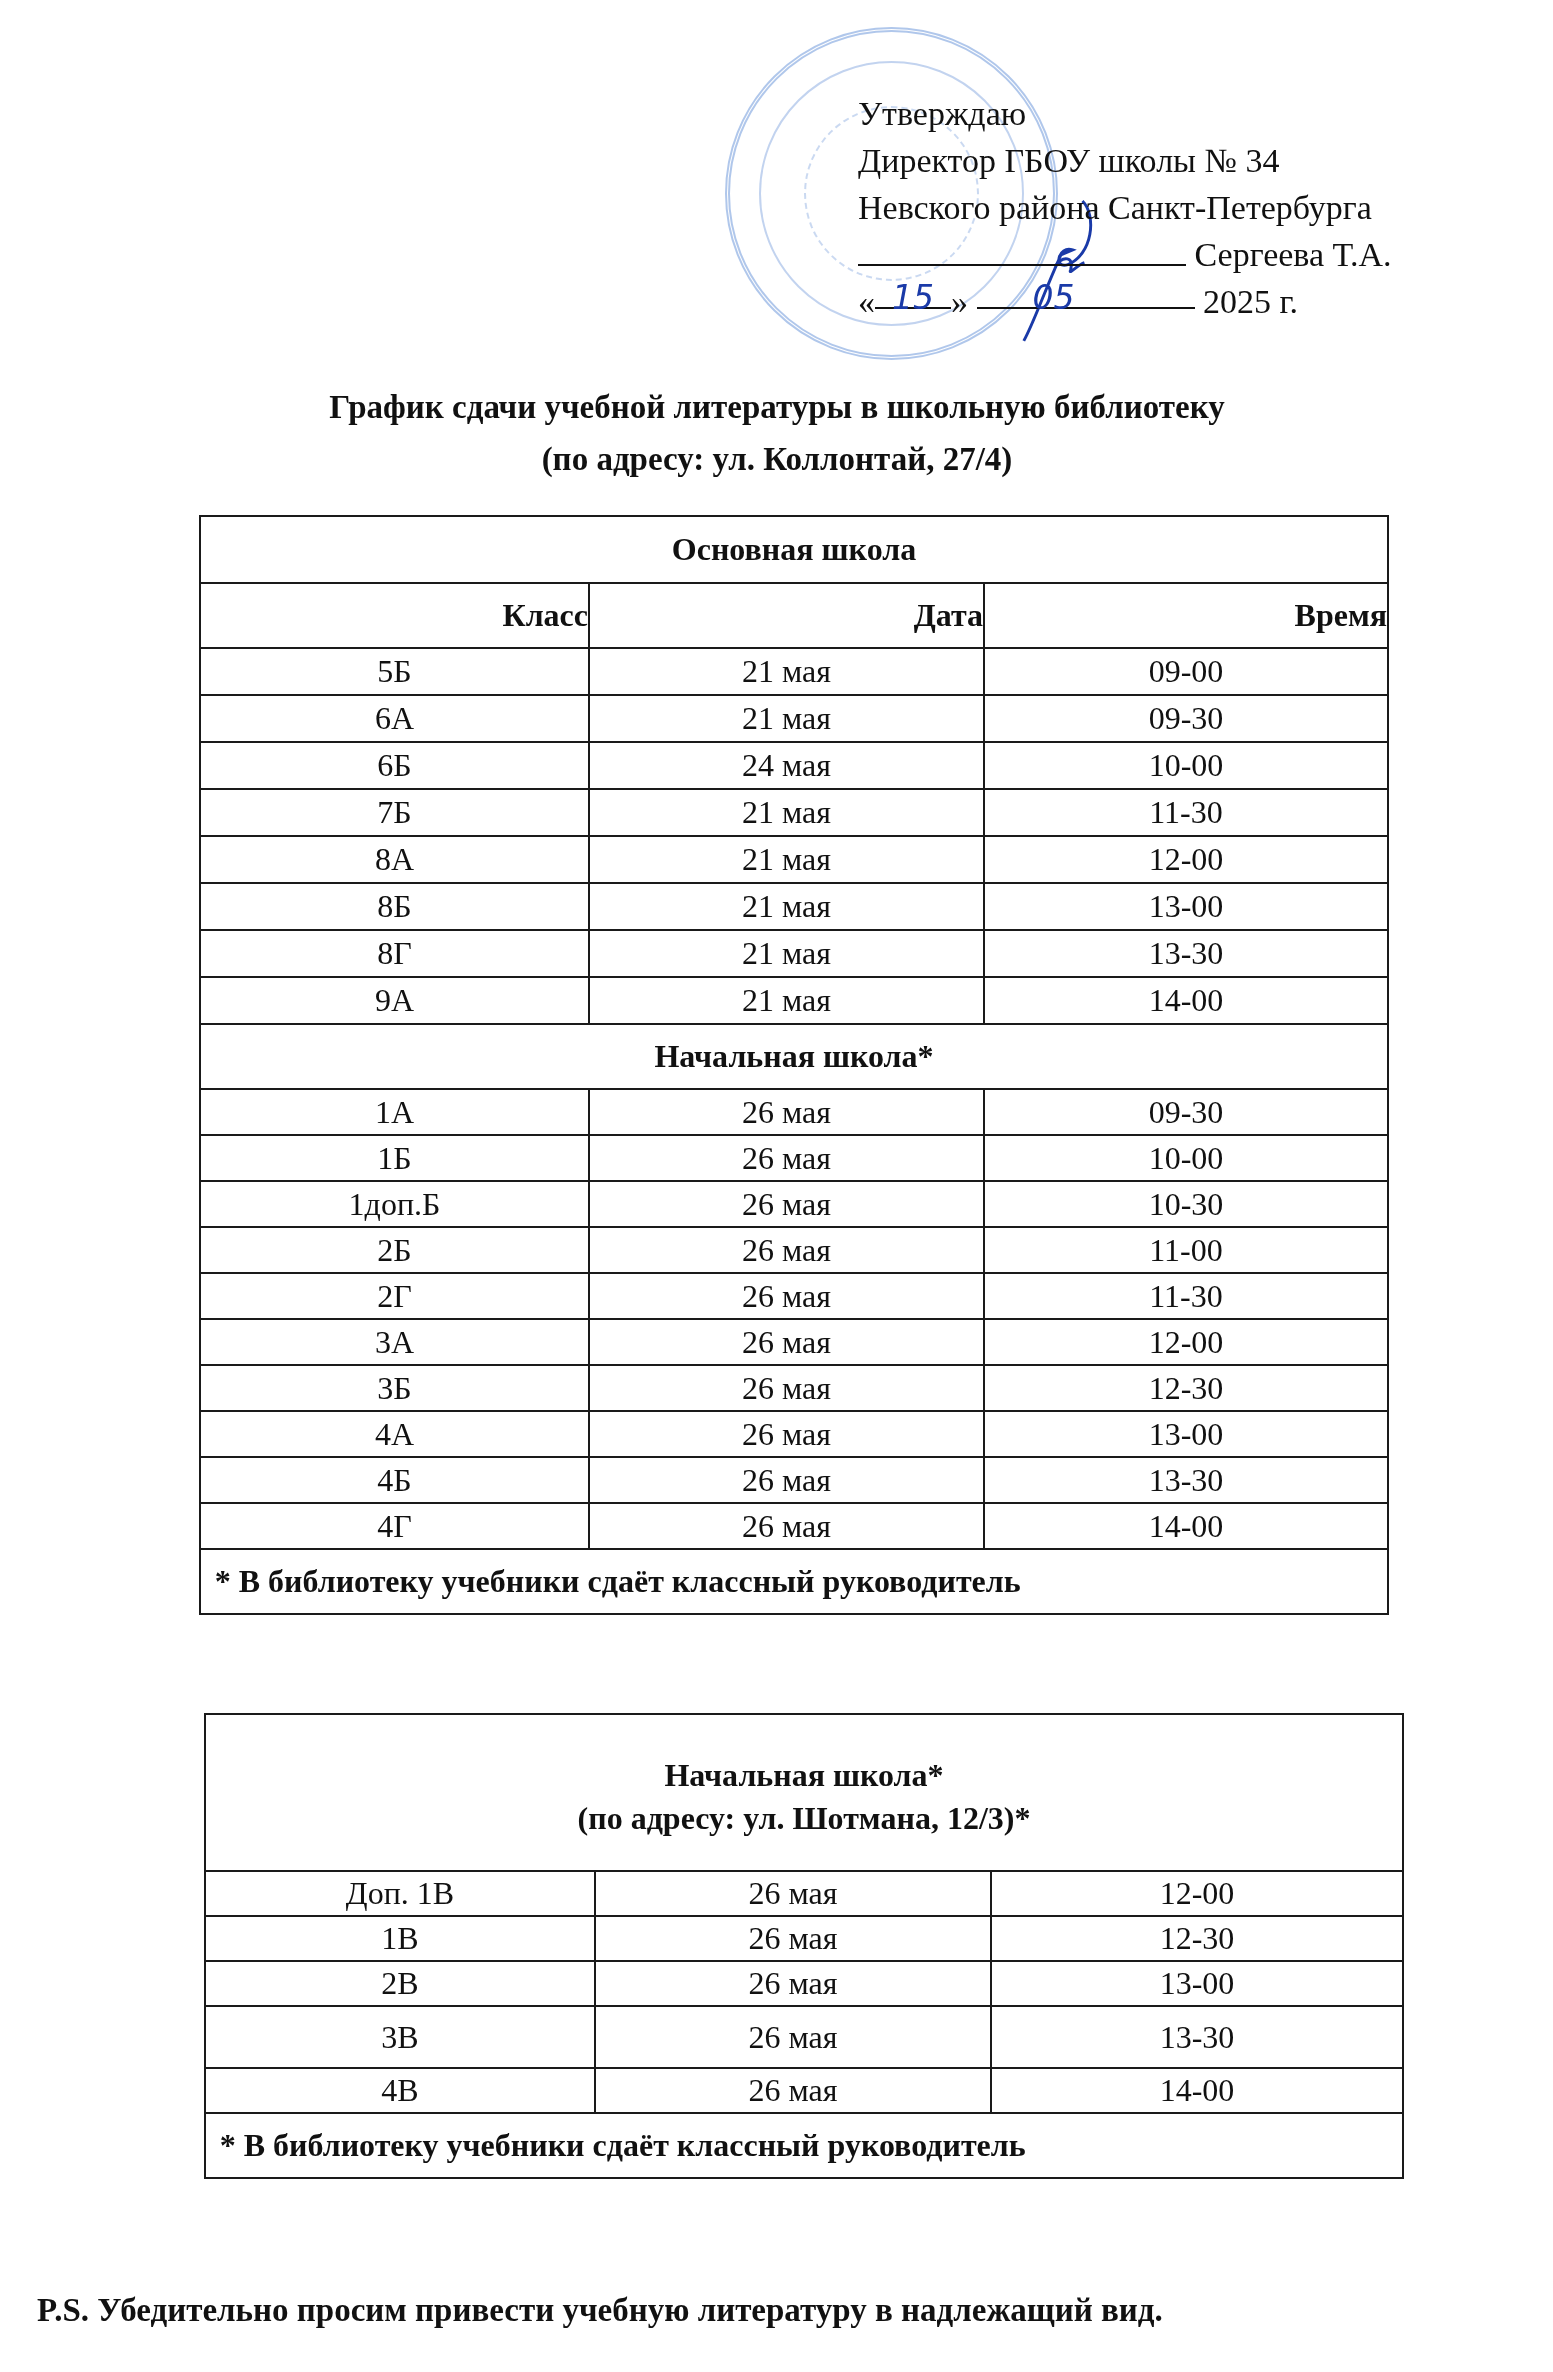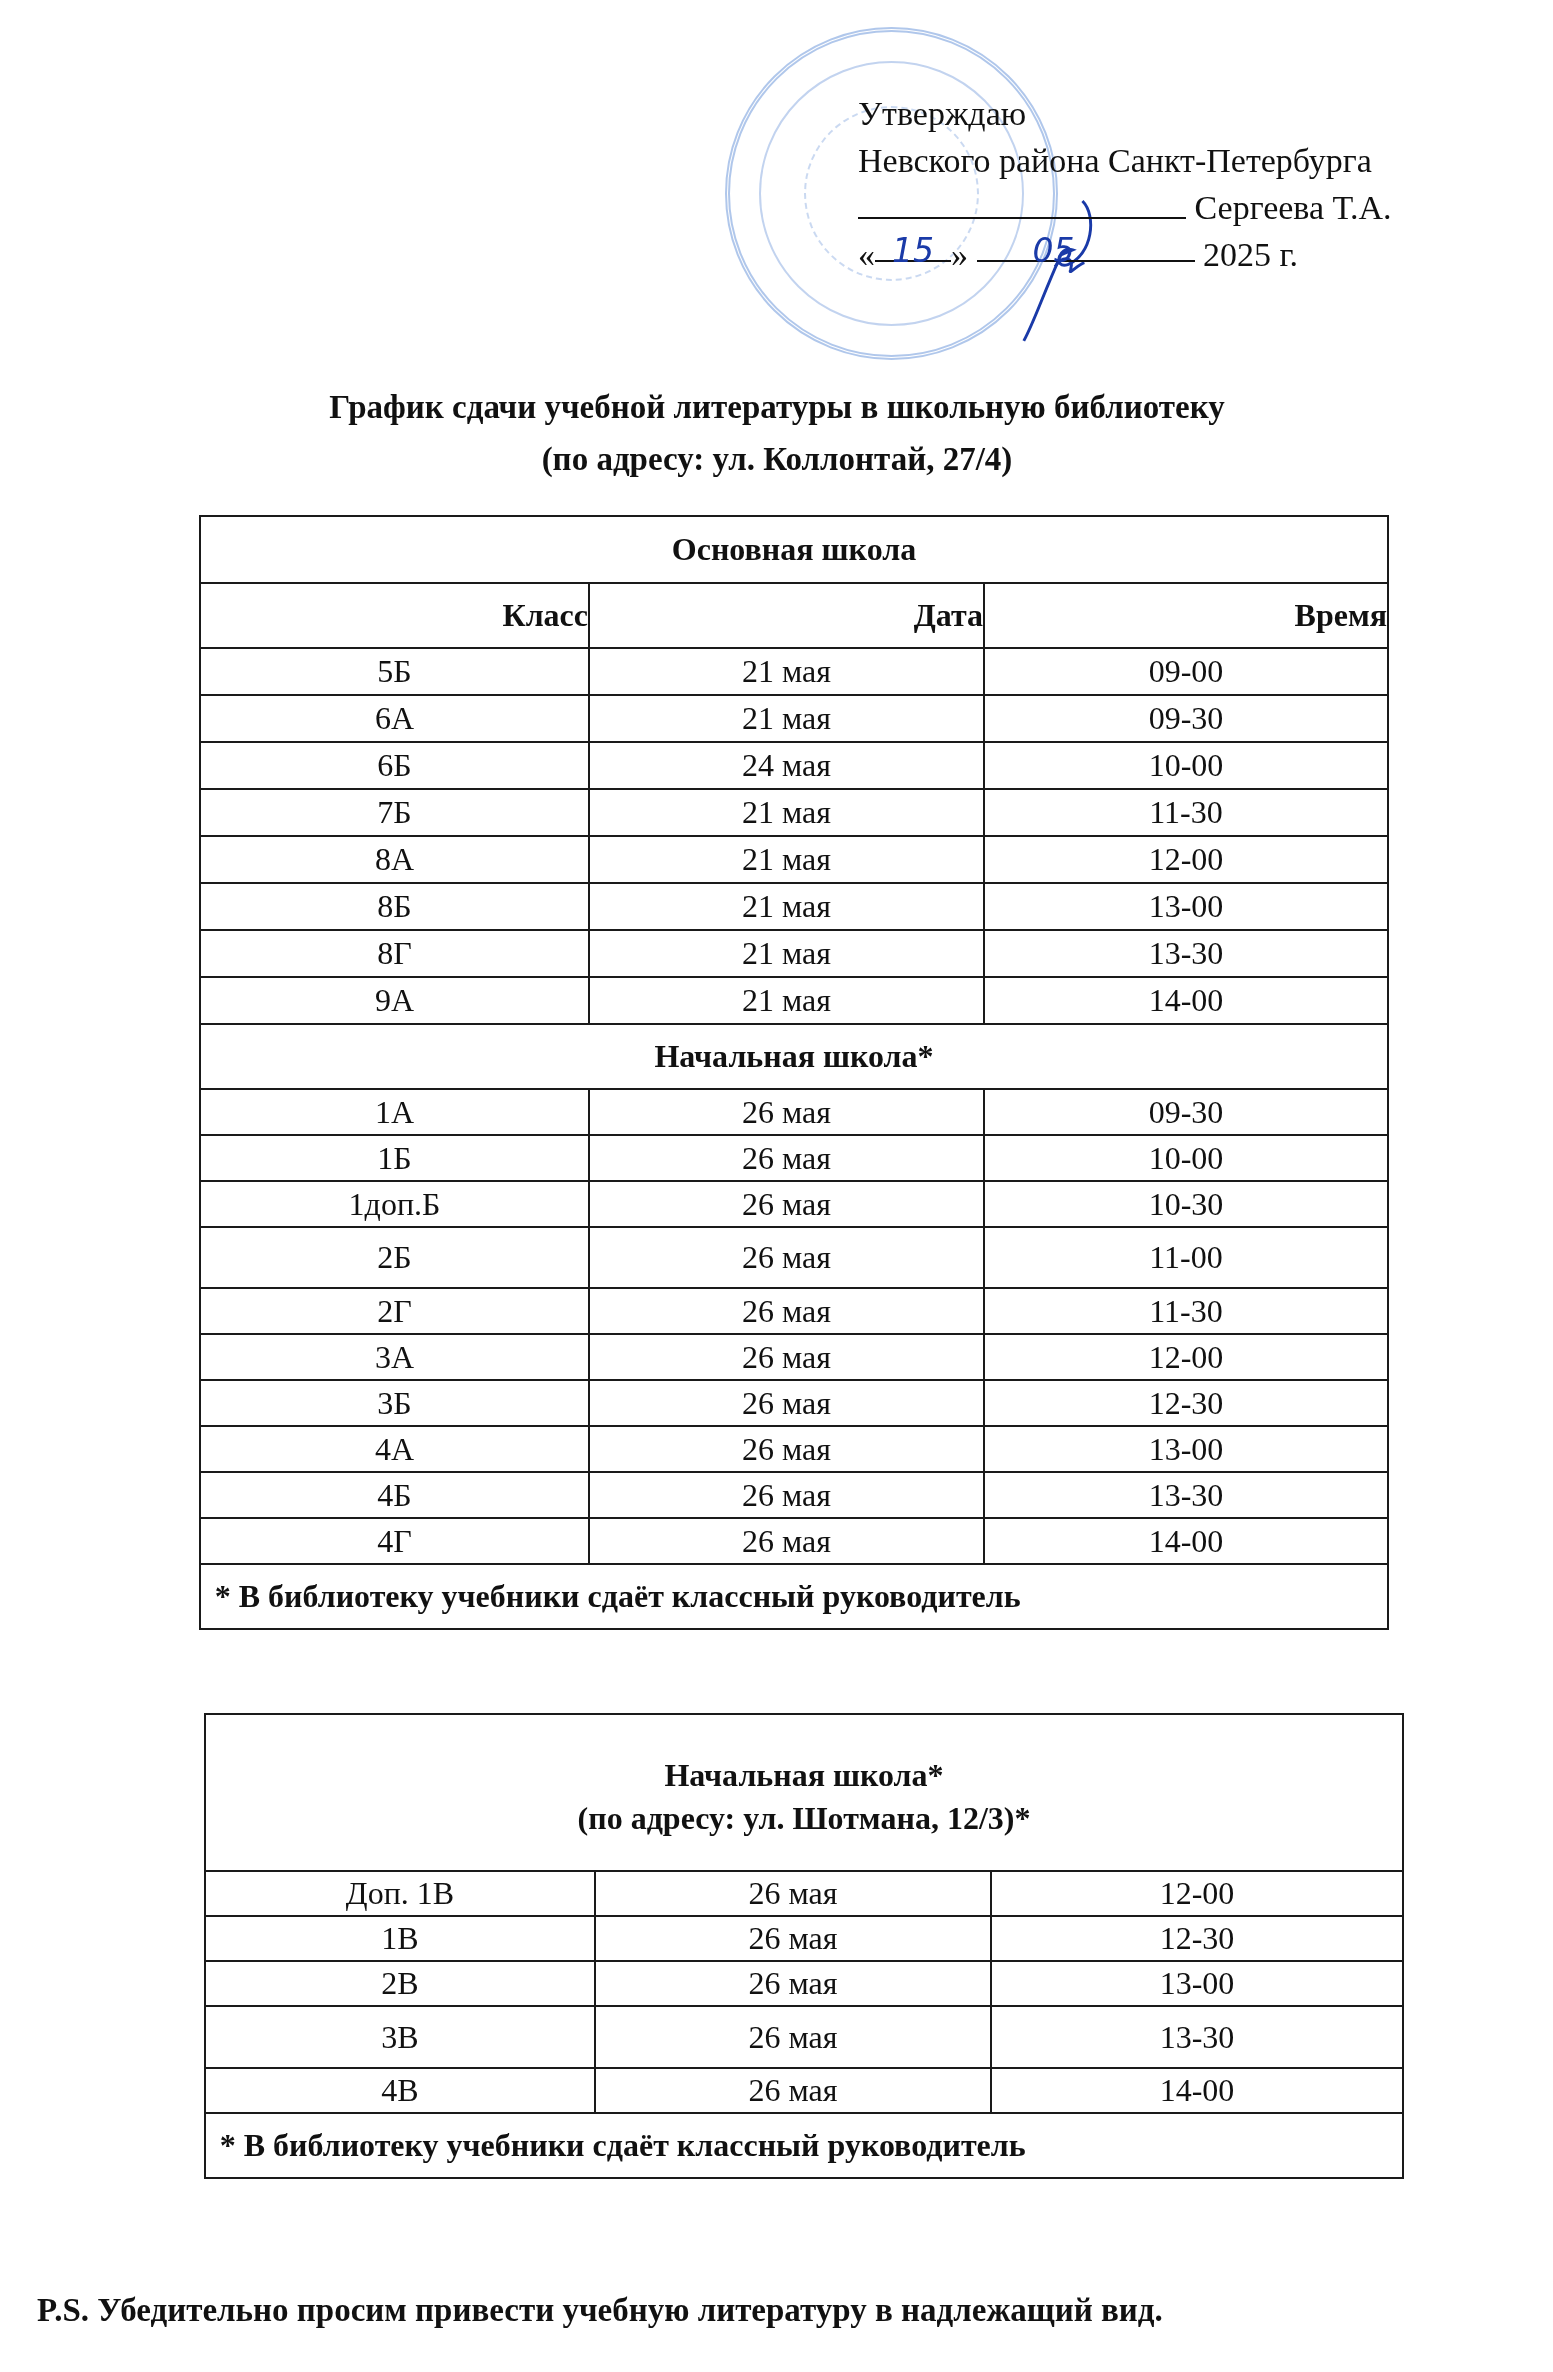--- a/index.html
+++ b/index.html
@@ -47,20 +47,21 @@
 
 <div class="stamp"></div>
 
 <svg class="signature" viewBox="0 0 90 150">
   <path d="M70 5 C 85 20, 80 60, 55 70 C 40 75, 45 50, 60 55 L 48 60 C 30 100, 20 130, 10 148" fill="none" stroke="#1a3aa8" stroke-width="3"></path>
   <path d="M42 72 C 50 60, 62 62, 58 75 C 55 82, 65 70, 72 68" fill="none" stroke="#1a3aa8" stroke-width="3"></path>
 </svg>
 
 <div class="approval">
   <div>Утверждаю</div>
+  <div>Директор ГБОУ школы № 34</div>
   <div>Невского района Санкт-Петербурга</div>
   <div>
     <span class="sig-line" style="width:328px"></span>
     <span>Сергеева Т.А.</span>
   </div>
   <div>
     <span>«</span><span class="sig-line" style="width:76px;text-align:center"><span class="handwrite">15</span></span><span>»</span>
     <span class="sig-line" style="width:218px"><span class="handwrite" style="margin-left:56px">05</span></span>
     <span>2025 г.</span>
   </div>
@@ -135,21 +136,21 @@
   <tr style="height:46px">
         <td>1Б</td>
         <td>26 мая</td>
         <td>10-00</td>
       </tr>
   <tr style="height:46px">
         <td>1доп.Б</td>
         <td>26 мая</td>
         <td>10-30</td>
       </tr>
-  <tr style="height:61px">
+  <tr style="height:46px">
         <td>2Б</td>
         <td>26 мая</td>
         <td>11-00</td>
       </tr>
   <tr style="height:46px">
         <td>2Г</td>
         <td>26 мая</td>
         <td>11-30</td>
       </tr>
   <tr style="height:46px">

